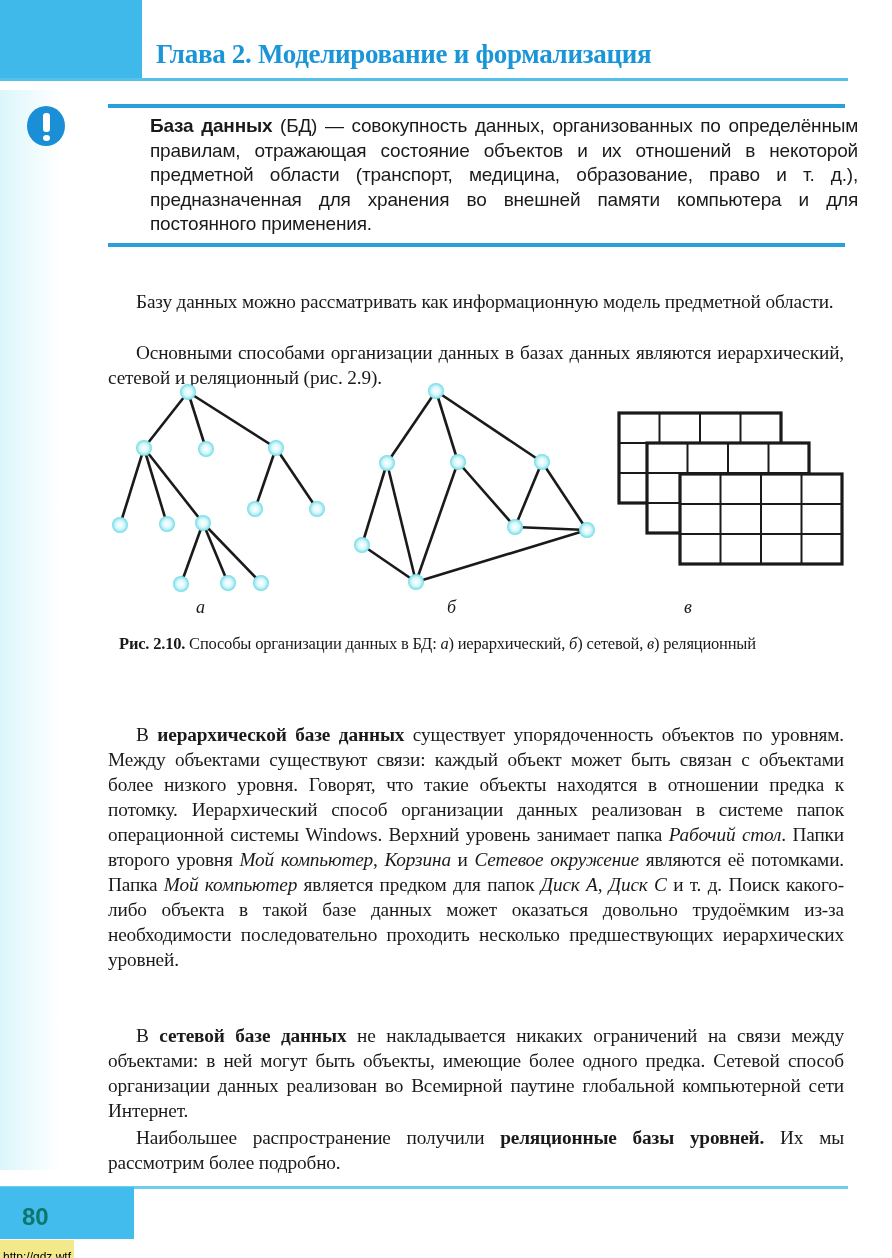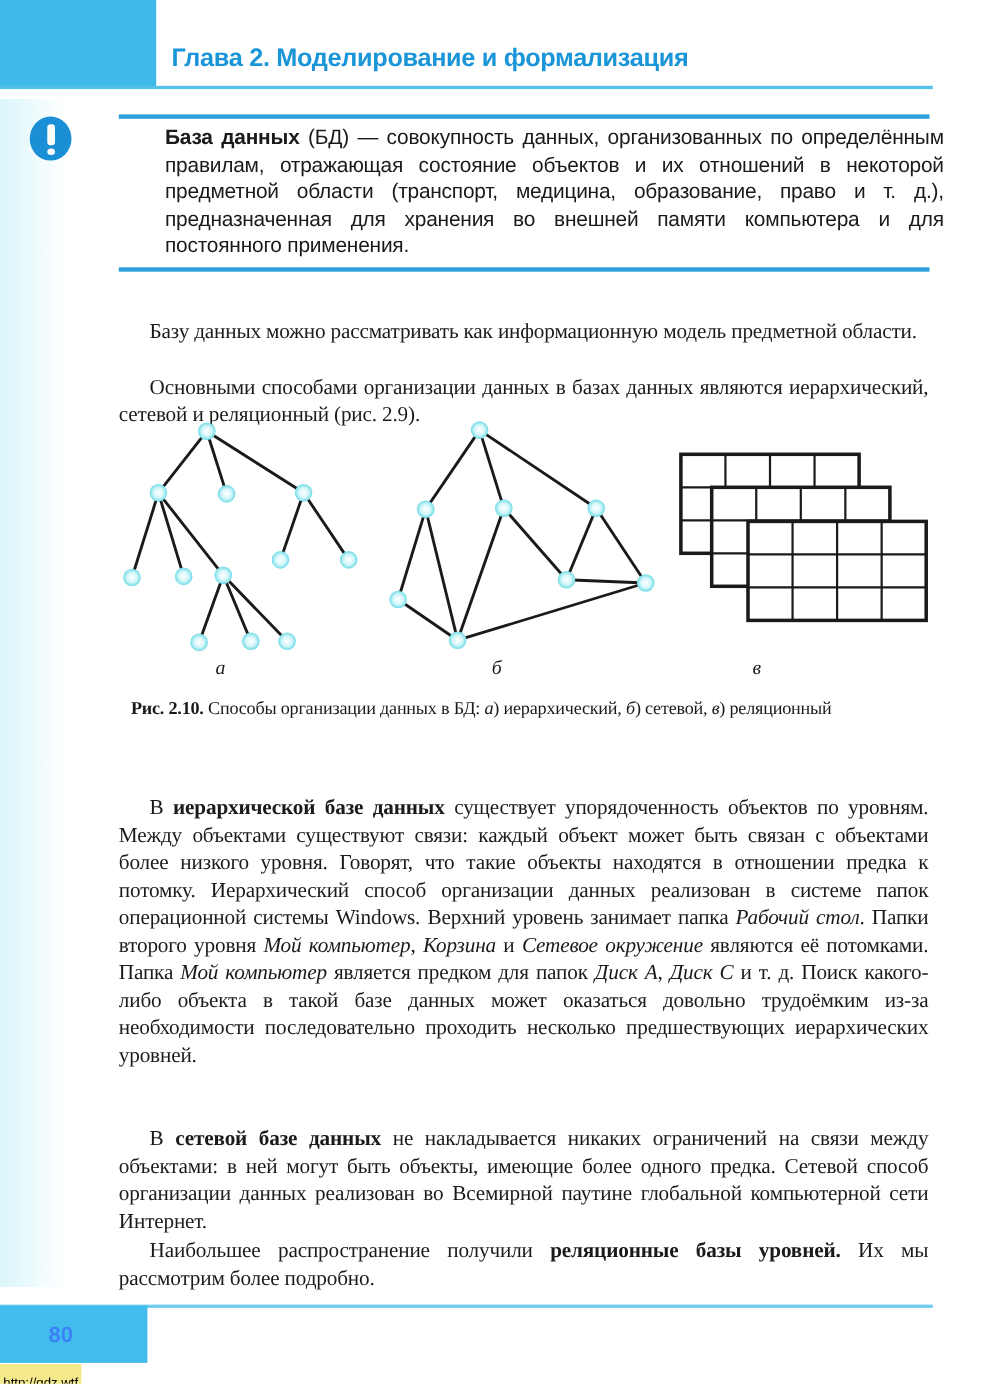--- a/index.html
+++ b/index.html
@@ -1,37 +1,37 @@
 <!DOCTYPE html>
 <html><head>
 <meta charset="utf-8">
 <style>
   html, body { margin:0; padding:0; }
   body { width:892px; height:1258px; position:relative; background:#ffffff; overflow:hidden; font-family:"Liberation Serif", serif; color:#1a1a1a; }
   .side-tint { position:absolute; left:0; top:90px; width:60px; height:1080px;
     background: linear-gradient(90deg, rgba(175,235,245,0.45), rgba(255,255,255,0)); }
   .top-block { position:absolute; left:0; top:0; width:142px; height:80px; background:#3fb8ea; }
-  .header-title { position:absolute; left:156px; top:39px; font-family:Liberation Sans, sans-serif; font-weight:bold; font-size:23px; color:#1a95d8; letter-spacing:-0.3px; }
+  .header-title { position:absolute; left:156px; top:39px; font-family:Liberation Serif, serif; font-weight:bold; font-size:27px; color:#1a95d8; letter-spacing:-0.3px; }
   .header-rule { position:absolute; left:0; top:78px; width:848px; height:3px; background:#55c0ea; }
   .excl { position:absolute; left:27px; top:106px; width:38px; height:40px; border-radius:50%; background:#1a8fd6; }
   .excl .bar { position:absolute; left:16px; top:7px; width:7px; height:19px; background:#fff; border-radius:3px; }
   .excl .dot { position:absolute; left:16px; top:29px; width:7px; height:6px; background:#fff; border-radius:50%; }
   .def-rule { position:absolute; left:108px; width:737px; height:4px; background:#2b9fdc; }
   .def-rule.top { top:104px; }
   .def-rule.bot { top:243px; }
   .definition { position:absolute; left:150px; top:114px; width:708px; font-family:Liberation Sans, sans-serif; font-size:19px; line-height:24.5px; text-align:justify; letter-spacing:-0.2px; }
   .definition b { font-weight:bold; }
   .para { position:absolute; left:108px; width:736px; font-size:19.3px; line-height:25px; text-align:justify; text-indent:28px; letter-spacing:-0.15px;margin-top:24px; }
   .figure { position:absolute; left:100px; top:375px; width:760px; height:250px; }
   .fig-label { position:absolute; top:597px; font-style:italic; font-size:18px; font-family:"Liberation Serif", serif; }
   .caption { position:absolute; left:108px; top:633px; width:740px; font-size:16.5px; line-height:21px; letter-spacing:-0.2px;margin-left:11px; }
   .caption b { font-weight:bold; }
   .bottom-rule { position:absolute; left:0; top:1186px; width:848px; height:3px; background:#6fcdee; }
   .page-block { position:absolute; left:0; top:1187px; width:134px; height:52px; background:#42bcec; }
-  .page-num { position:absolute; left:44px; top:1203px; font-family:"Liberation Sans", sans-serif; font-weight:bold; font-size:20px; color:#3b82f6; }
+  .page-num { position:absolute; left:22px; top:1203px; font-family:"Liberation Sans", sans-serif; font-weight:bold; font-size:24px; color:#0f766e; }
   .watermark { position:absolute; left:0; top:1240px; height:18px; padding:8px 3px; background:#f4e98a; font-family:"Liberation Sans", sans-serif; font-size:12px; line-height:18px; color:#000; }
   i { font-style:italic; }
 </style>
 </head>
 <body>
 
 <div class="side-tint"></div>
 <div class="top-block"></div>
 <div class="header-title">Глава 2. Моделирование и формализация</div>
 <div class="header-rule"></div>

